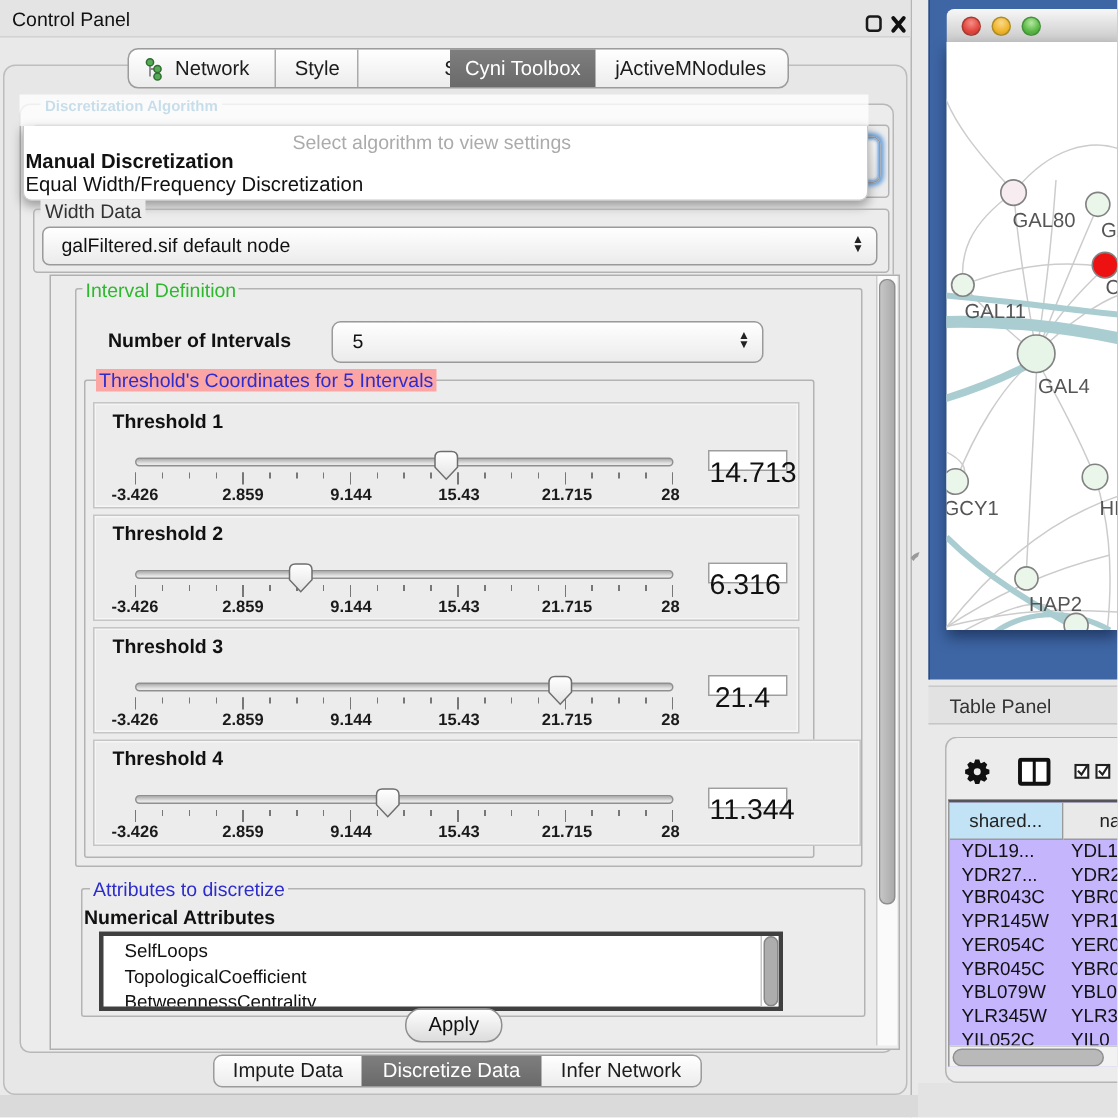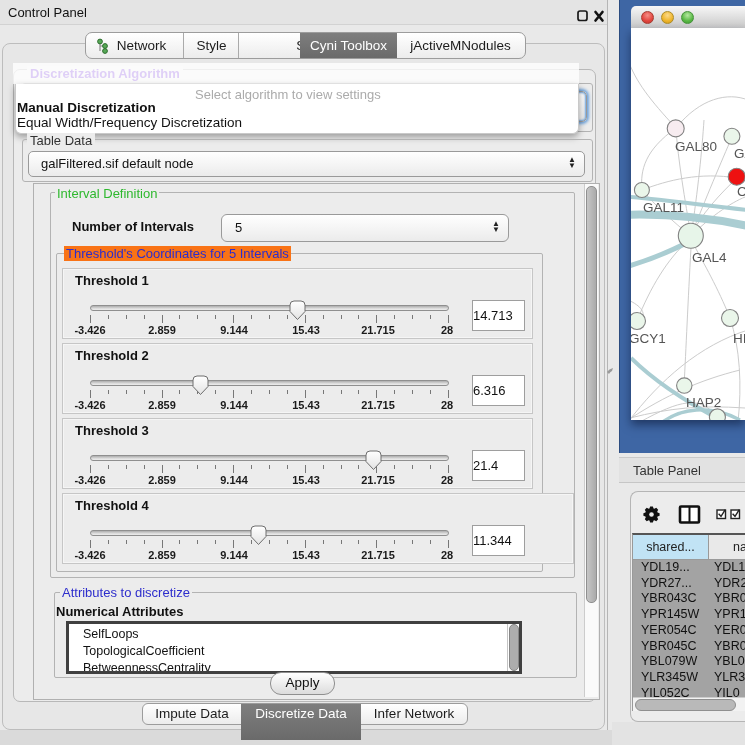--- a/index.html
+++ b/index.html
@@ -15,22 +15,22 @@
     border:1px solid #c6c6c6;box-shadow:inset 0 0 0 1px #f5f5f5;}
   .thtitle{position:absolute;left:12px;top:4px;font-size:13px;font-weight:bold;color:#111;}
   .track{position:absolute;left:27px;top:36px;width:357px;height:4px;border-radius:3px;
     border:1px solid #8f8f8f;background:linear-gradient(#adadad,#e2e2e2 70%,#ececec);}
   .ticksmin{position:absolute;left:27px;top:46px;width:360px;height:4px;
     background:repeating-linear-gradient(90deg,#777 0,#777 1px,transparent 1px,transparent 17.9px);}
   .ticksmaj{position:absolute;left:27px;top:46px;width:360px;height:8px;
     background:repeating-linear-gradient(90deg,#777 0,#777 1px,transparent 1px,transparent 71.6px);}
   .tlabels{position:absolute;left:0;top:55px;width:469px;height:12px;font-size:11px;font-weight:bold;color:#1a1a1a;}
   .tlabels span{position:absolute;transform:translateX(-50%);}
-  .vbox{position:absolute;left:409px;top:31px;width:53px;height:31px;background:#fff;
-    border:1px solid #9e9e9e;font-size:13px;color:#111;text-align:left;line-height:30px;padding-right:7px;box-sizing:border-box;}
+  .vbox{position:absolute;left:409px;top:31px;width:53px;height:14px;background:#fff;
+    border:1px solid #9e9e9e;font-size:19px;color:#111;text-align:center;line-height:30px;padding-right:7px;box-sizing:border-box;}
   .thumb{position:absolute;top:31px;width:17px;height:21px;}
   .tab{position:absolute;top:0;height:25px;line-height:25px;font-size:13.5px;color:#1c1c1c;text-align:center;}
 </style>
 </head>
 <body>
 <div id="page">
 
   <div class="abs" style="left:0;top:0;width:607px;height:745px;background:#e9e9e9;border-right:1px solid #b5b5b5;"></div>
   <div class="abs" style="left:0;top:0;width:607px;height:24px;background:#e4e4e4;border-bottom:1px solid #d2d2d2;"></div>
   <div class="abs" style="left:8px;top:5px;font-size:13px;color:#111;">Control Panel</div>
@@ -53,52 +53,52 @@
       <path d="M4 3 V13 M4 8 H9" stroke="#8a8a8a" stroke-width="1.2" fill="none"></path>
       <circle cx="4" cy="3.5" r="2.4" fill="#57a857" stroke="#2e6e2e"></circle>
       <circle cx="9" cy="8" r="2.4" fill="#57a857" stroke="#2e6e2e"></circle>
       <circle cx="9" cy="13" r="2.4" fill="#57a857" stroke="#2e6e2e"></circle>
     </svg>
   </div>
 
   <div class="abs" style="left:13px;top:69px;width:581px;height:631px;background:#ececec;border:1px solid #b8b8b8;border-radius:7px;"></div>
 
   <div class="abs tb" style="left:22px;top:83px;width:569px;height:47px;"></div>
-  <div class="abs" style="left:27px;top:66px;font-size:13px;font-weight:bold;color:#6d28d9;background:#ececec;padding:0 3px;">Discretization Algorithm</div>
+  <div class="abs" style="left:27px;top:66px;font-size:10px;font-weight:bold;color:#0369a1;background:#ececec;padding:0 3px;">Discretization Algorithm</div>
   <div class="abs combo" style="left:28px;top:91px;width:557px;height:29px;box-shadow:0 0 3px 2px #6ea3dc, inset 0 0 2px 1px #6ea3dc;"></div>
 
   <div class="abs" style="left:13px;top:63px;width:566px;height:21px;background:rgba(255,255,255,0.78);"></div>
   <div class="abs" style="left:15px;top:84px;width:562px;height:49px;background:#fff;border:1px solid #c9c9c9;border-top:none;border-radius:0 0 6px 6px;box-shadow:0 3px 7px rgba(0,0,0,0.35);"></div>
   <div class="abs" style="left:195px;top:87px;width:562px;font-size:13px;color:#ababab;">Select algorithm to view settings</div>
   <div class="abs" style="left:17px;top:100px;font-size:13.5px;font-weight:bold;color:#111;">Manual Discretization</div>
   <div class="abs" style="left:17px;top:115px;font-size:13.5px;color:#111;">Equal Width/Frequency Discretization</div>
 
   <div class="abs tb" style="left:22px;top:139px;width:569px;height:41px;"></div>
-  <div class="abs" style="left:27px;top:133px;font-size:13px;color:#333;background:#ececec;padding:0 3px;">Table Data</div>
+  <div class="abs" style="left:27px;top:133px;font-size:13px;color:#333;background:#ececec;padding:0 3px;">Width Data</div>
   <div class="abs combo" style="left:28px;top:151px;width:555px;height:24px;">
     <span style="position:absolute;left:12px;top:4px;font-size:13px;color:#111;">galFiltered.sif default node</span>
     <span class="arrows" style="right:8px;top:5px;">▲<br>▼</span>
   </div>
 
   <div class="abs" style="left:33px;top:183px;width:565px;height:515px;border:1px solid #b0b0b0;background:#ececec;"></div>
   <div class="abs" style="left:584px;top:184px;width:13px;height:513px;background:#fafafa;border-left:1px solid #cccccc;"></div>
   <div class="abs" style="left:586px;top:186px;width:9px;height:415px;background:linear-gradient(90deg,#c6c6c6,#aaaaaa);border:1px solid #8f8f8f;border-radius:5px;"></div>
 
   <div id="content">
 
     <div class="abs tb" style="left:50px;top:192px;width:523px;height:384px;border-radius:2px;"></div>
     <div class="abs green" style="left:55px;top:186px;font-size:13px;background:#ececec;padding:0 2px;">Interval Definition</div>
     <div class="abs" style="left:72px;top:219px;font-size:13px;font-weight:bold;color:#111;">Number of Intervals</div>
     <div class="abs combo" style="left:221px;top:214px;width:286px;height:26px;border-radius:6px;">
       <span style="position:absolute;left:13px;top:5px;font-size:13px;color:#111;">5</span>
       <span class="arrows" style="right:8px;top:6px;">▲<br>▼</span>
     </div>
 
     <div class="abs tb" style="left:56px;top:253px;width:485px;height:317px;border-radius:2px;"></div>
-    <div class="abs blue" style="left:64px;top:246px;font-size:13px;background:#f97316;padding:0 2px;">Threshold's Coordinates for 5 Intervals</div>
+    <div class="abs blue" style="left:64px;top:246px;font-size:13px;background:#fca5a5;padding:0 2px;">Threshold's Coordinates for 5 Intervals</div>
 
     <div class="thpanel" style="top:268px;">
       <div class="thtitle">Threshold 1</div>
       <div class="track"></div>
       <div class="ticksmin"></div>
         <div class="ticksmaj"></div>
       <div class="tlabels">
           <span style="left:27px;">-3.426</span>
           <span style="left:99px;">2.859</span>
           <span style="left:171px;">9.144</span>
@@ -179,21 +179,21 @@
       <div style="position:absolute;left:14px;top:2px;font-size:12.5px;color:#111;line-height:17px;">SelfLoops<br>TopologicalCoefficient<br>BetweennessCentrality</div>
       <div style="position:absolute;right:0;top:0;width:11px;height:47px;background:#ffffff;border-left:1px solid #c4c4c4;"></div>
       <div style="position:absolute;right:0px;top:0px;width:10px;height:47px;background:#adadad;border:1px solid #878787;border-radius:5px;box-sizing:border-box;"></div>
     </div>
   </div>
 
   <div class="abs" style="left:270px;top:672px;width:63px;height:21px;background:linear-gradient(#ffffff,#dcdcdc);border:1px solid #8f8f8f;border-radius:11px;font-size:13.5px;color:#111;text-align:center;line-height:20px;">Apply</div>
 
   <div id="bottabs" class="abs" style="left:142px;top:703px;width:324px;height:20px;background:linear-gradient(#ffffff,#ececec);border:1px solid #9c9c9c;border-radius:6px;">
     <div class="tab" style="left:0;width:98px;height:20px;line-height:20px;">Impute Data</div>
-    <div class="tab" style="left:98px;width:120px;height:36px;line-height:20px;background:linear-gradient(#7e7e7e,#6a6a6a);color:#fff;">Discretize Data</div>
+    <div class="tab" style="left:98px;width:120px;height:20px;line-height:20px;background:linear-gradient(#7e7e7e,#6a6a6a);color:#fff;">Discretize Data</div>
     <div class="tab" style="left:218px;width:106px;height:20px;line-height:20px;">Infer Network</div>
   </div>
 
   <svg class="abs" style="left:606px;top:366px;" width="10" height="10" viewBox="0 0 10 10">
       <path d="M1 6 Q3 3 7 2 L6 5 Q4 6 3 8 Z" fill="#9a9a9a"></path>
     </svg>
 
   <div id="rightpane">
 
     <div class="abs" style="left:619px;top:0;width:126px;height:453px;background:#3e66a4;border-left:1px solid #2c4c80;"></div>
@@ -273,21 +273,21 @@
       <g stroke="#222" stroke-width="1.4" fill="#fff">
         <rect x="75" y="5" width="8.5" height="8.5"></rect>
         <rect x="89" y="5" width="8.5" height="8.5"></rect>
       </g>
       <g stroke="#222" stroke-width="1.4" fill="none">
         <path d="M76.6 8.8 L79 11.3 L83.3 4.6"></path>
         <path d="M90.6 8.8 L93 11.3 L97.3 4.6"></path>
       </g>
     </svg>
 
-    <div class="abs" style="left:632px;top:533px;width:113px;height:176px;background:#a3a3a3;border-top:2px solid #555;border-left:1px solid #999;overflow:hidden;font-size:12.5px;color:#111;">
+    <div class="abs" style="left:632px;top:533px;width:113px;height:176px;background:#c4b5fd;border-top:2px solid #555;border-left:1px solid #999;overflow:hidden;font-size:12.5px;color:#111;">
       <div style="position:absolute;left:0;top:0;width:75px;height:24px;background:#c1e3f5;border-right:1px solid #9a9a9a;border-bottom:1px solid #9a9a9a;text-align:center;line-height:24px;color:#222;">shared...</div>
       <div style="position:absolute;left:76px;top:0;width:40px;height:24px;background:#e9e9e9;border-bottom:1px solid #9a9a9a;line-height:24px;padding-left:24px;color:#222;">na</div>
       <div style="position:absolute;left:8px;top:25px;line-height:15.7px;">YDL19...<br>YDR27...<br>YBR043C<br>YPR145W<br>YER054C<br>YBR045C<br>YBL079W<br>YLR345W<br>YIL052C</div>
       <div style="position:absolute;left:81px;top:25px;line-height:15.7px;">YDL1<br>YDR2<br>YBR0<br>YPR1<br>YER0<br>YBR0<br>YBL0<br>YLR3<br>YIL0</div>
       <div style="position:absolute;left:0;top:162px;width:113px;height:14px;background:#f2f2f2;border-top:1px solid #ccc;">
         <div style="position:absolute;left:2px;top:1px;width:99px;height:10px;background:#b9b9b9;border:1px solid #8f8f8f;border-radius:6px;"></div>
       </div>
     </div>
     <div class="abs" style="left:612px;top:722px;width:133px;height:23px;background:#e3e3e3;"></div>
   </div>

